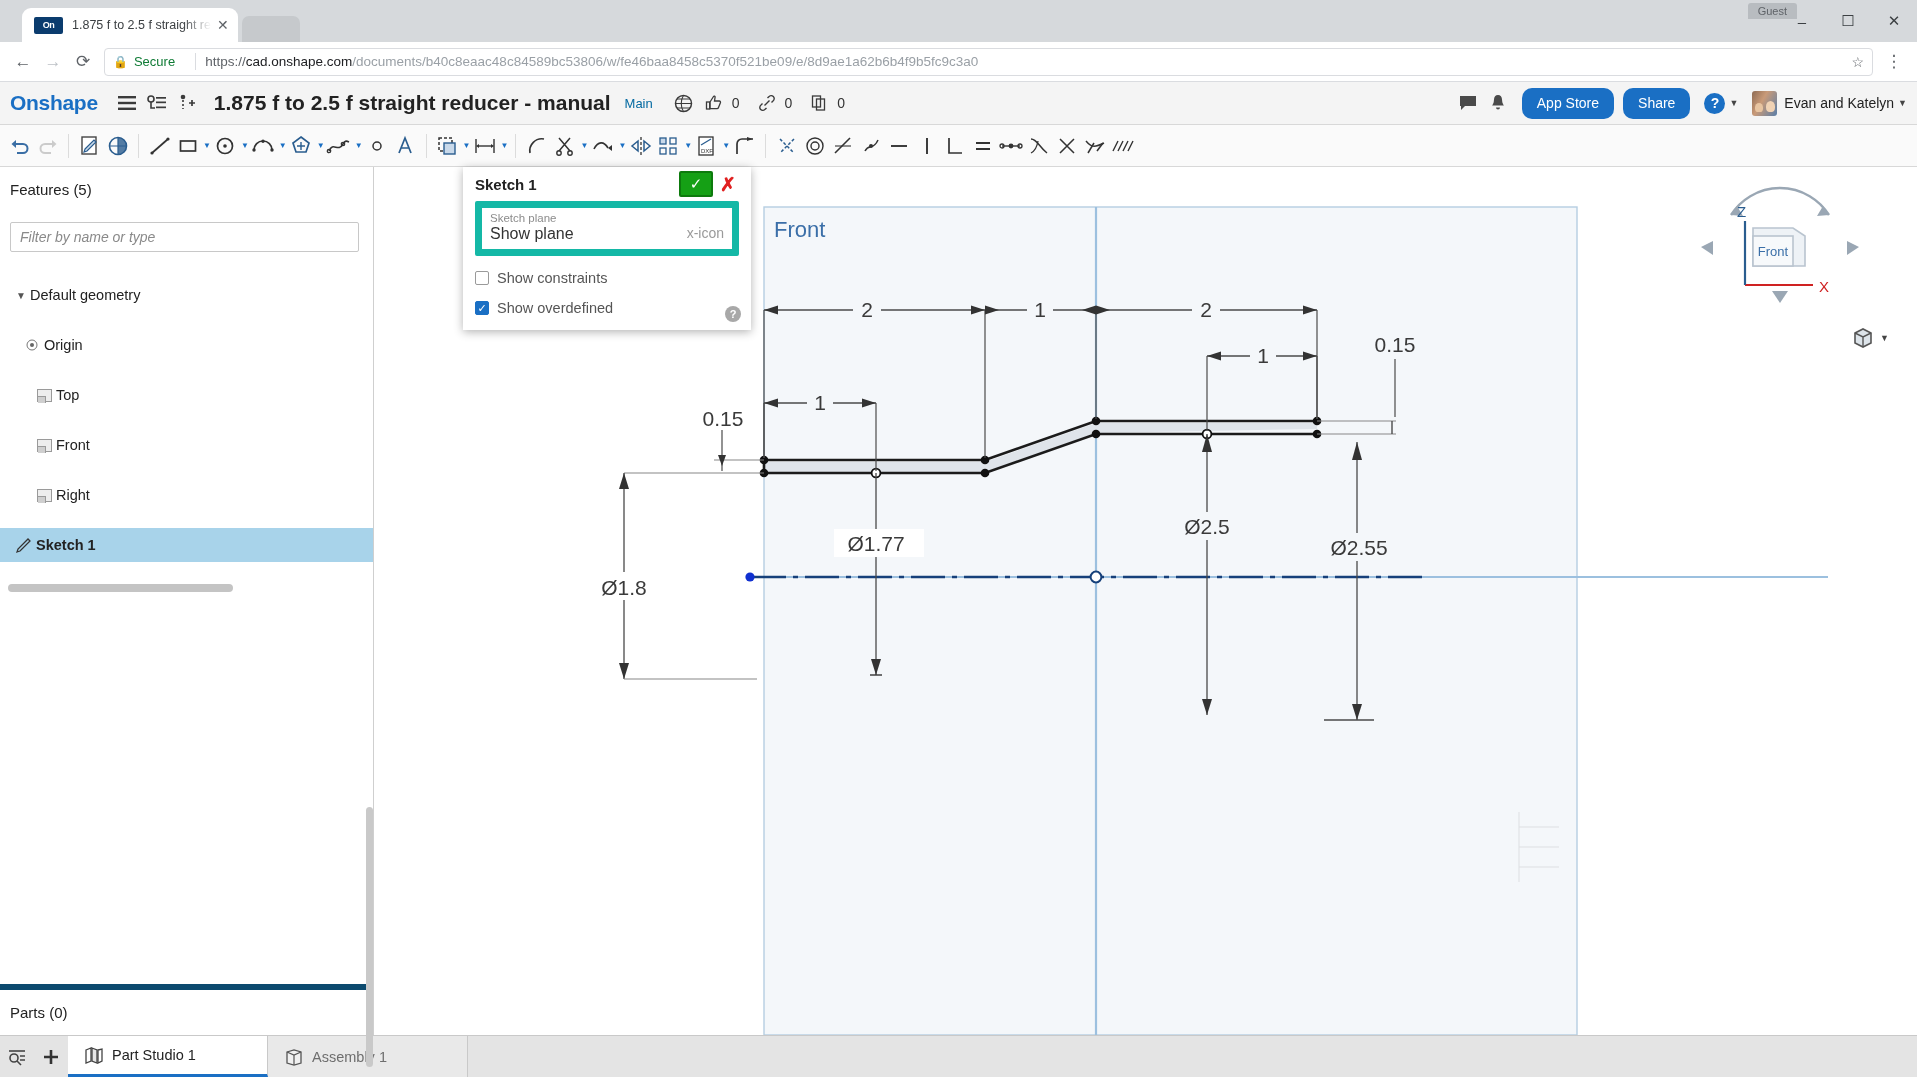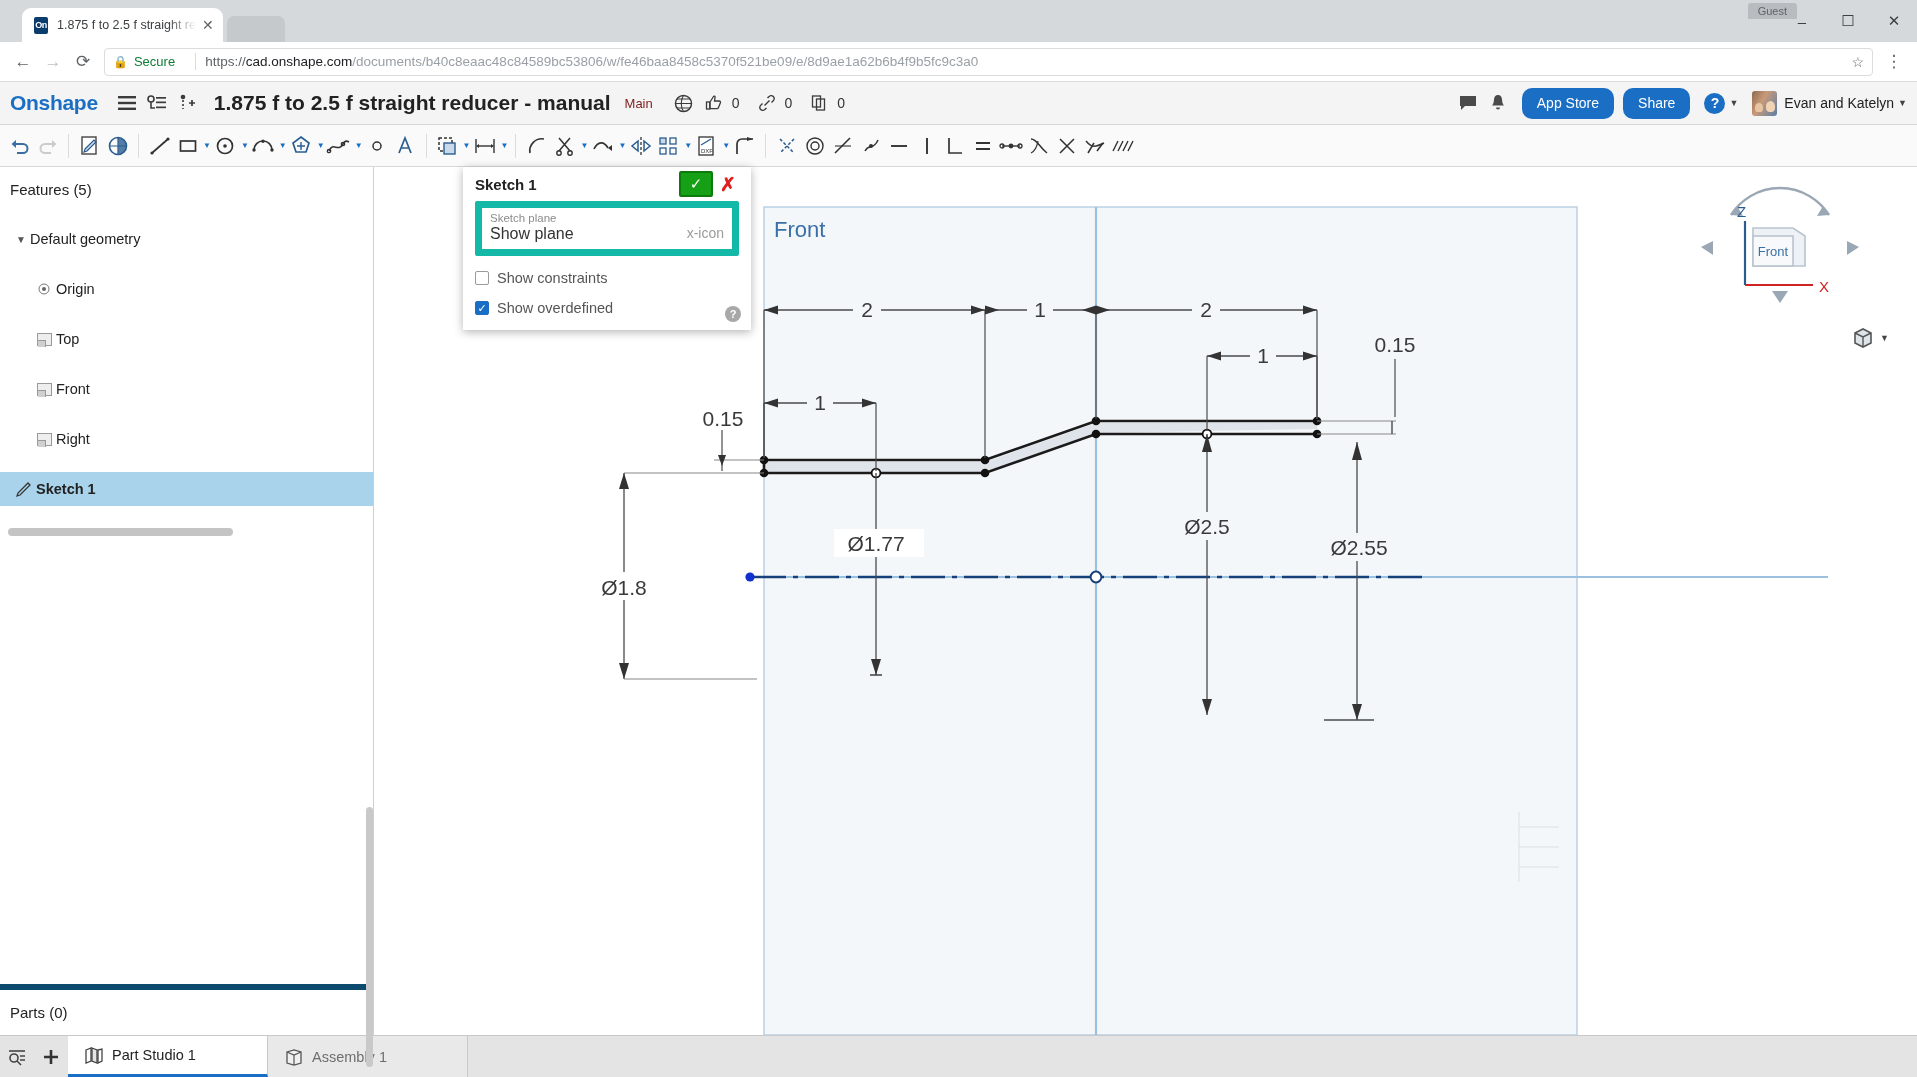--- a/index.html
+++ b/index.html
@@ -25,21 +25,21 @@
     position: absolute; right: 120px; top: 3px;
     background: #b8bcc0; color: #5f6368; font-size: 11px;
     padding: 2px 10px; border-radius: 3px 3px 0 0;
   }
   .tab {
     margin-left: 22px; height: 34px; background: #fff;
     border-radius: 9px 9px 0 0; display: flex; align-items: center;
     padding: 0 9px 0 12px; max-width: 220px; position: relative;
   }
   .tab-favicon {
-    width: 14px; height: 17px; background: #0b3c6e; color: #fff;
+    width: 29px; height: 17px; background: #0b3c6e; color: #fff;
     font-size: 9px; font-weight: bold; display: flex;
     align-items: center; justify-content: center; border-radius: 2px;
     margin-right: 9px; letter-spacing: -0.5px; flex: none;
   }
   .tab-title {
     font-size: 12.5px; color: #3c4043; white-space: nowrap;
     overflow: hidden; flex: 1;
     mask-image: linear-gradient(to right, #000 80%, transparent 100%);
     -webkit-mask-image: linear-gradient(to right, #000 80%, transparent 100%);
   }
@@ -80,21 +80,21 @@
     letter-spacing: -0.3px;
   }
   .hdr-ico {
     width: 30px; height: 30px; display: flex; align-items: center;
     justify-content: center; color: #3b3b3b; flex: none;
   }
   .doc-title {
     font-size: 21px; font-weight: bold; color: #222; margin: 0 14px 0 12px;
     white-space: nowrap;
   }
-  .branch-lbl { font-size: 13px; color: #7f1d1d; margin-right: 16px; }
+  .branch-lbl { font-size: 13px; color: #0369a1; margin-right: 16px; }
   .cnt-group { display: flex; align-items: center; gap: 3px; margin-right: 12px; }
   .cnt-num { font-size: 14px; color: #333; }
   .hdr-spacer { flex: 1; }
   .btn-blue {
     background: #1a6fc4; color: #fff; font-size: 14px; border: none;
     height: 31px; padding: 0 15px; border-radius: 10px; margin-left: 9px;
     font-family: inherit; cursor: pointer; white-space: nowrap;
   }
   .help-grp {
     display: flex; align-items: center; margin-left: 14px; color: #1a6fc4;
@@ -605,26 +605,27 @@
   </div>
 </div>
 
 <div class="body-wrap">
 
   <div class="tree-panel">
     <div class="tree-head">
       <span>Features</span>
       <span>(5)</span>
     </div>
+    <input class="tree-filter" placeholder="Filter by name or type" style="">
 
     <div class="tree-row">
       <span class="tw">▼</span>
       <span>Default geometry</span>
     </div>
-    <div class="tree-row" style="padding-left:32px">
+    <div class="tree-row" style="padding-left:20px">
       <span class="ico">
         <svg width="12" height="12" viewBox="0 0 12 12">
             <circle cx="6" cy="6" r="5" fill="none" stroke="#777" stroke-width="1"></circle>
             <circle cx="6" cy="6" r="2" fill="#666"></circle>
           </svg>
       </span>
       <span>Origin</span>
     </div>
     <div class="tree-row" style="padding-left:32px">
       <span class="ico">

